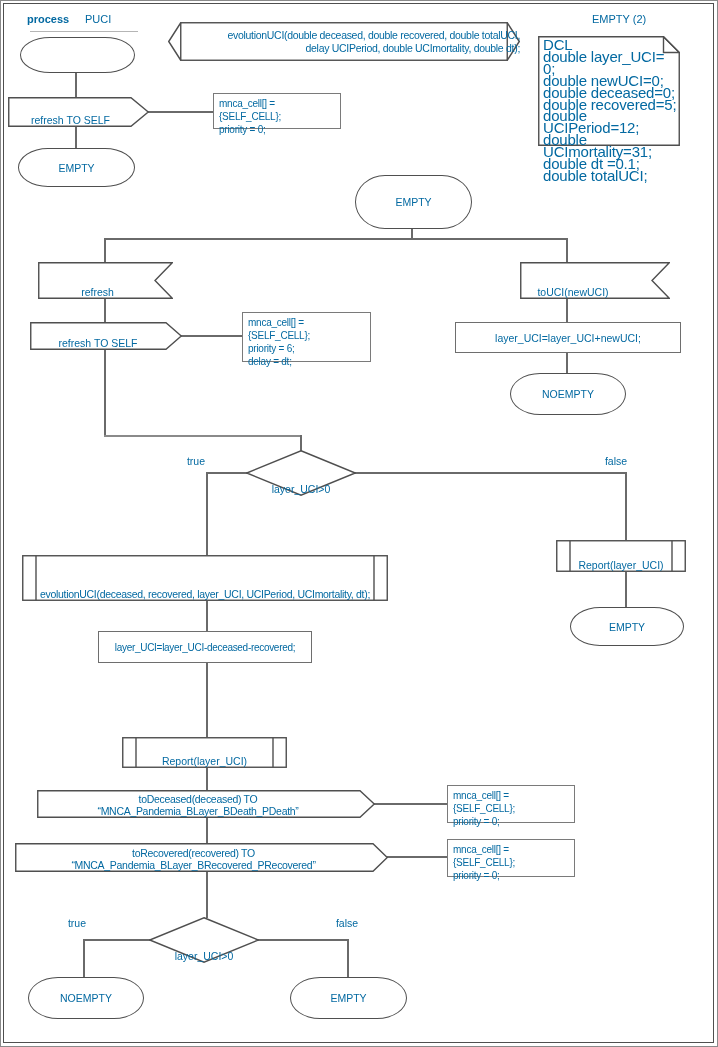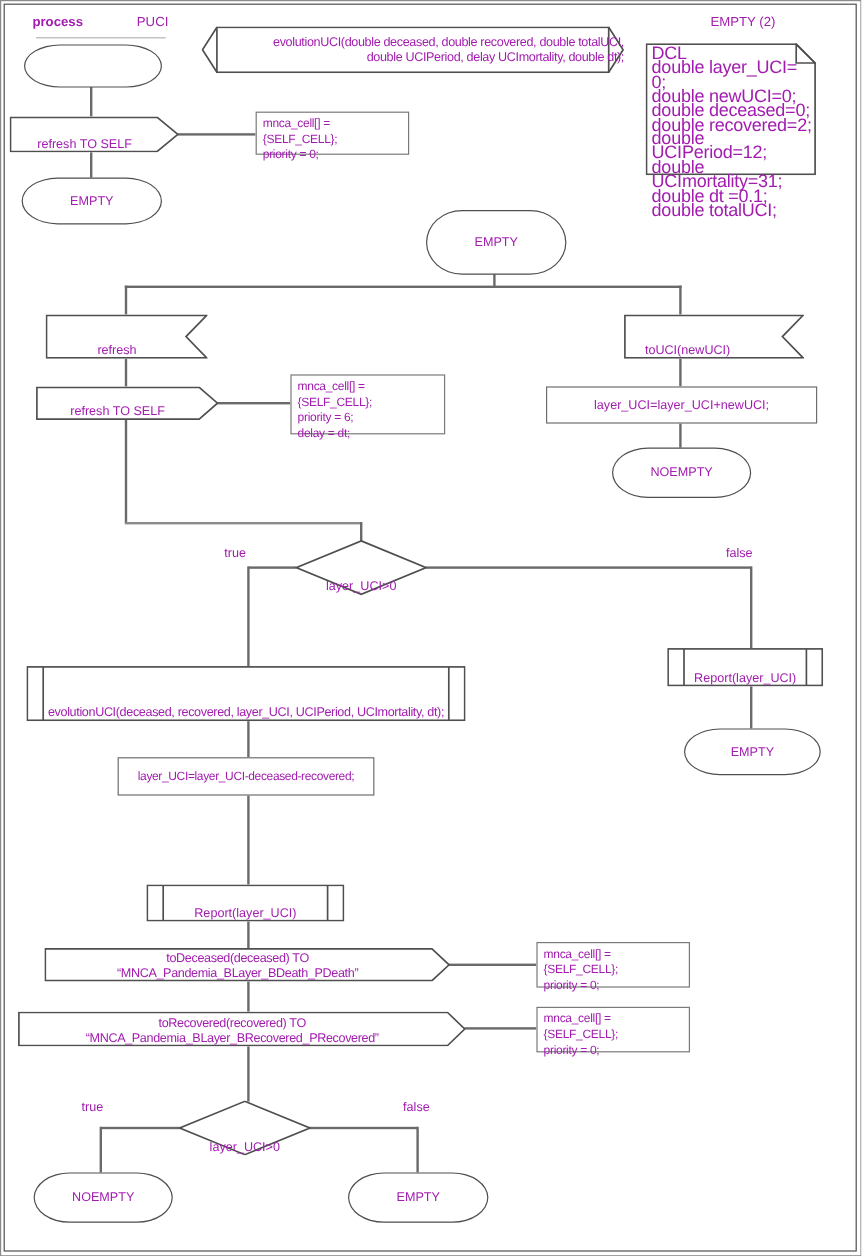--- a/index.html
+++ b/index.html
@@ -1,17 +1,17 @@
 <!DOCTYPE html>
 <html><head>
 <meta charset="utf-8">
 <style>
   html,body{margin:0;padding:0;background:#fff;}
   #canvas{position:relative;width:718px;height:1047px;background:#ffffff;
-          font-family:"Liberation Sans",sans-serif;color:#a21caf;overflow:hidden;}
+          font-family:"Liberation Sans",sans-serif;color:#0369a1;overflow:hidden;}
   .outer-frame{position:absolute;left:0;top:0;width:716px;height:1045px;border:1px solid #8a8a8a;}
   .inner-frame{position:absolute;left:3px;top:3px;width:709px;height:1038px;border:1px solid #4f4f4f;}
   .hl,.vl{position:absolute;background:#6a6a6a;}
   .hl{height:1.5px;}
   .vl{width:1.5px;}
   .node{position:absolute;}
   .node>svg{display:block;}
   .node .lbl{position:absolute;inset:0;display:flex;align-items:flex-end;justify-content:center;
              font-size:10.5px;text-align:center;line-height:1.2;}
   .node .lbl.notch{padding-right:16px;}
@@ -33,21 +33,21 @@
   svg .thin{fill:none;stroke:#4f4f4f;stroke-width:1.4;}
 </style>
 </head>
 <body>
 
 <div id="canvas">
   <div class="outer-frame"></div>
   <div class="inner-frame"></div>
 
   <div class="hdr bold" style="left:27px;top:13px;">process</div>
-  <div class="hdr" style="left:85px;top:13px;margin-left:29px;">PUCI</div>
+  <div class="hdr" style="left:85px;top:13px;">PUCI</div>
   <div style="position:absolute;left:30px;top:31px;width:108px;height:1px;background:#b5b5b5;"></div>
   <div class="hdr" style="left:592px;top:13px;width:100px;text-align:left;">EMPTY (2)</div>
 
   <div class="vl" style="left:75px;top:71px;height:26px;"></div>
   <div class="vl" style="left:75px;top:127px;height:21px;"></div>
   <div class="hl" style="left:148px;top:111px;width:65px;"></div>
   <div class="vl" style="left:411px;top:227px;height:12px;"></div>
   <div class="hl" style="left:104px;top:238px;width:464px;"></div>
   <div class="vl" style="left:104px;top:238px;height:24px;"></div>
   <div class="vl" style="left:566px;top:238px;height:24px;"></div>
@@ -90,35 +90,35 @@
   <div class="state" style="left:18px;top:148px;width:115px;height:37px;">EMPTY</div>
 
   <div class="node" style="left:168px;top:22px;width:352px;height:39px;">
     <svg width="352" height="39">
       <rect class="shape" x="12.75" y="0.75" width="326.5" height="37.5"></rect>
       <polyline class="thin" points="12.75,0.75 0.75,19.5 12.75,38.25"></polyline>
       <polyline class="thin" points="339.25,0.75 351.25,19.5 339.25,38.25"></polyline>
     </svg>
     <div class="lbl stack tight">
       <div>evolutionUCI(double deceased, double recovered, double totalUCI,</div>
-      <div>double UCIPeriod, delay UCImortality, double dt);</div>
+      <div>delay UCIPeriod, double UCImortality, double dt);</div>
     </div>
   </div>
 
   <div class="node" style="left:538px;top:36px;width:142px;height:110px;">
     <svg width="142" height="110">
       <polygon class="shape" points="0.75,0.75 125.5,0.75 141.25,16.5 141.25,109.25 0.75,109.25"></polygon>
       <polygon class="thin" points="125.5,0.75 125.5,16.5 141.25,16.5"></polygon>
     </svg>
     <div class="dcl-text">
       <div>DCL</div>
       <div>double layer_UCI= 0;</div>
       <div>double newUCI=0;</div>
       <div>double deceased=0;</div>
-      <div>double recovered=2;</div>
+      <div>double recovered=5;</div>
       <div>double UCIPeriod=12;</div>
       <div>double UCImortality=31;</div>
       <div>double dt =0.1;</div>
       <div>double totalUCI;</div>
     </div>
   </div>
 
   <div class="state" style="left:355px;top:175px;width:115px;height:52px;">EMPTY</div>
 
   <div class="node" style="left:38px;top:262px;width:135px;height:37px;">

